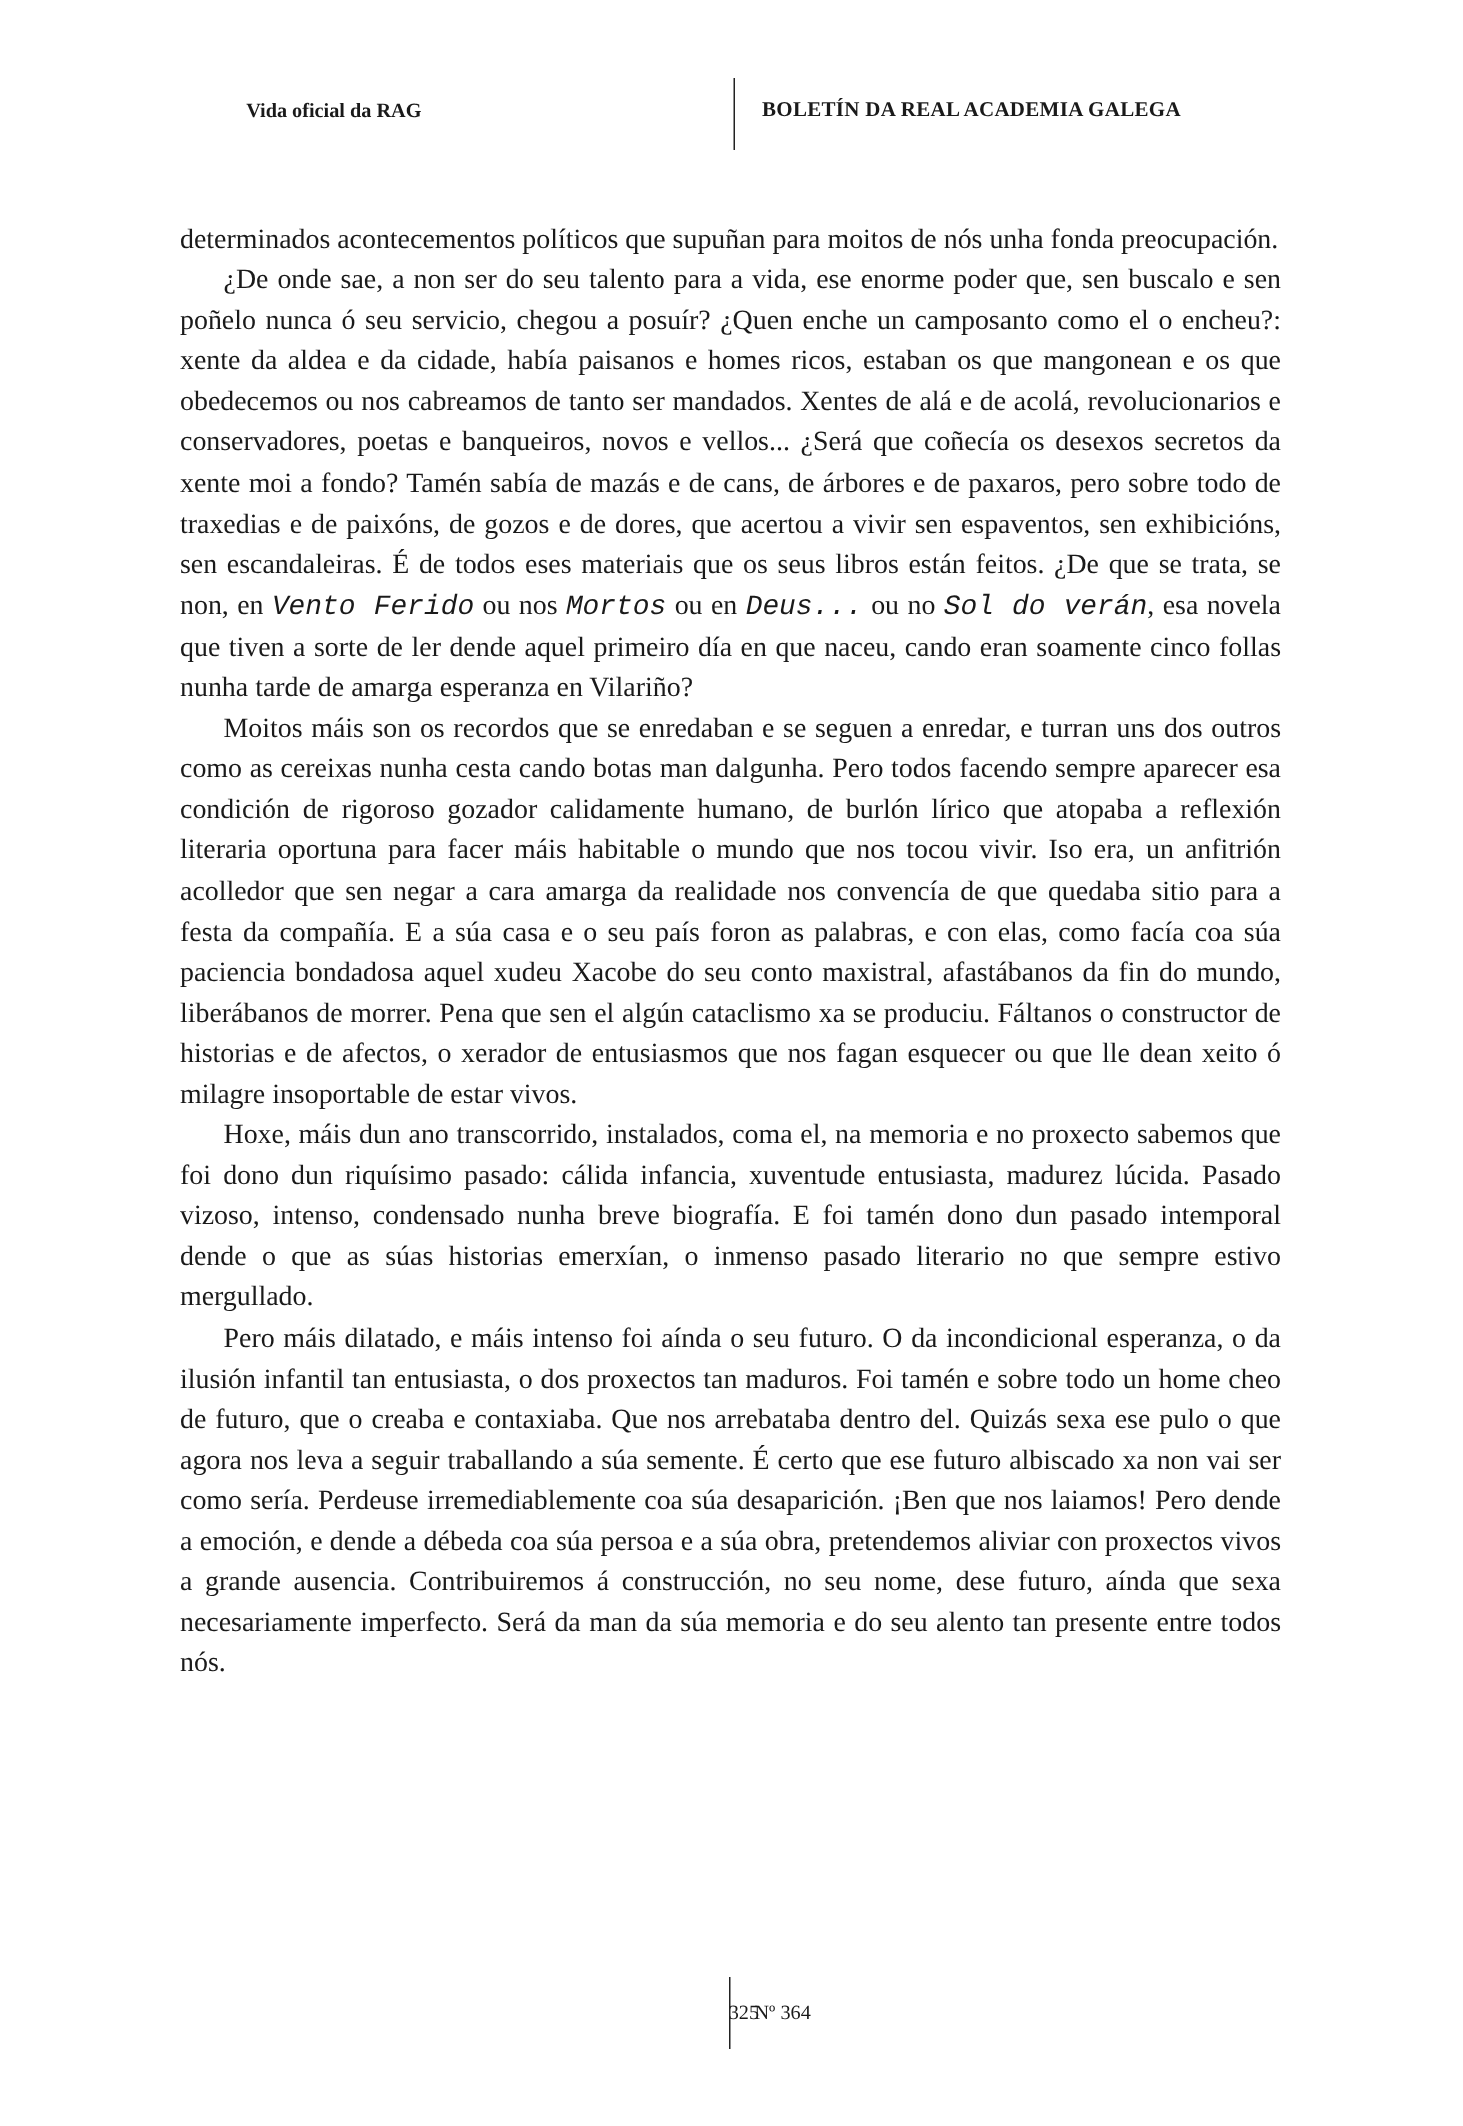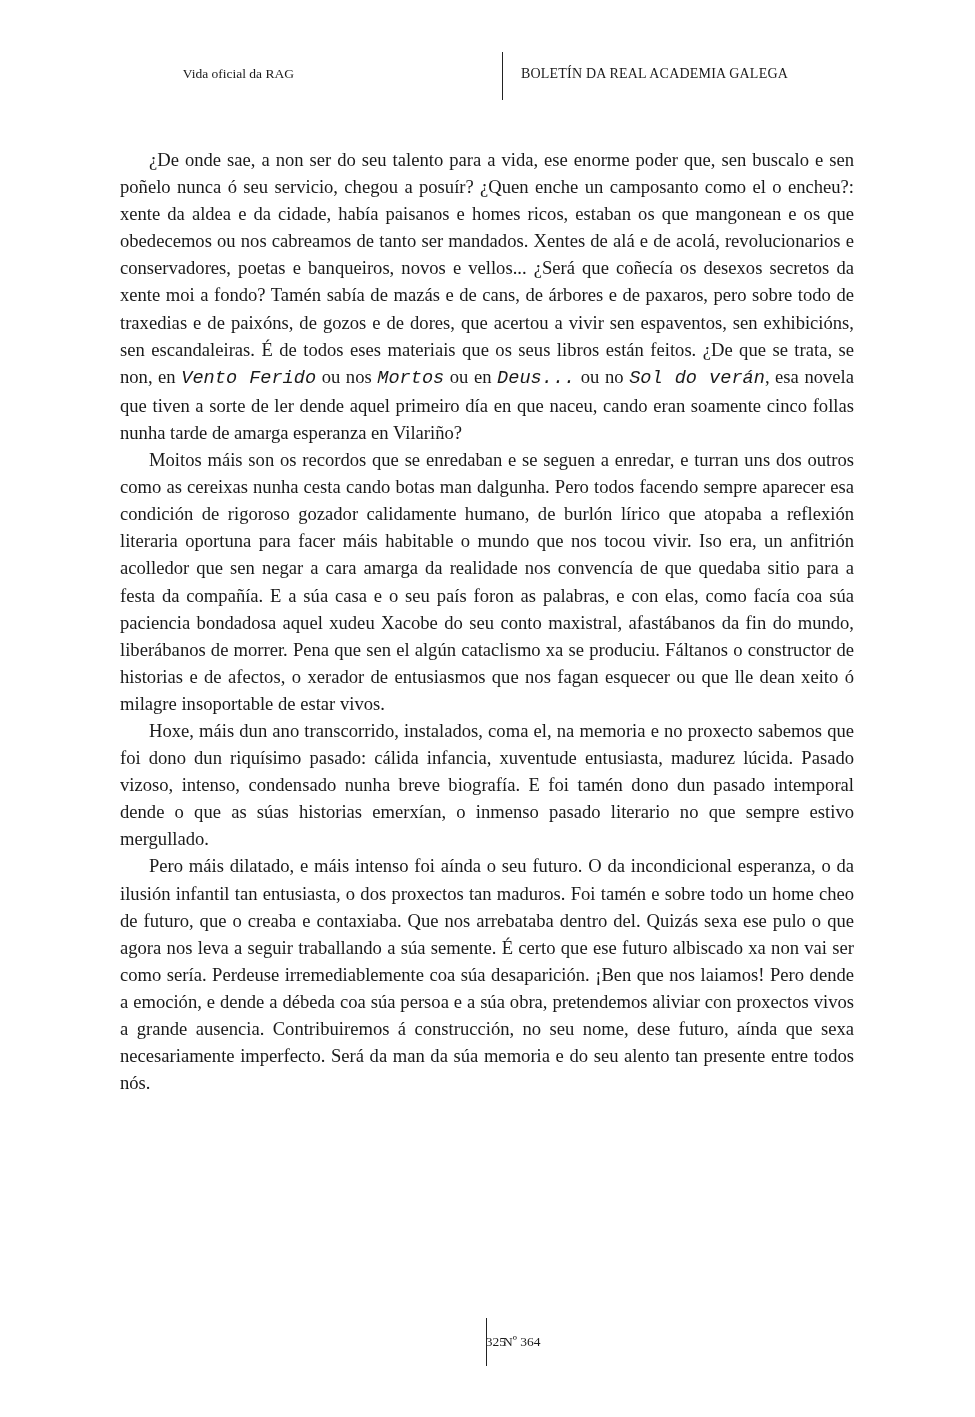--- a/index.html
+++ b/index.html
@@ -1,18 +1,18 @@
 <!DOCTYPE html>
 <html><head>
 <meta charset="utf-8">
 <style>
   html, body { margin: 0; padding: 0; background: #ffffff; }
   body { width: 975px; height: 1417px; position: relative; overflow: hidden; color: #1a1a1a;
          font-family: "Liberation Serif", "DejaVu Serif", serif; }
-  .header { position: absolute; top: 52px; left: 16px; width: 778px; height: 50px; }
+  .header { position: absolute; top: 52px; left: 3px; width: 778px; height: 50px; font-weight: bold; }
   .header .left { position: absolute; right: 500px; top: 14px; font-size: 13.5px; white-space: nowrap; }
   .header .rule { position: absolute; left: 486px; top: 0; width: 1px; height: 48px; background: #222; }
   .header .right { position: absolute; left: 505px; top: 14px; font-size: 14px; letter-spacing: 0.2px; white-space: nowrap; }
   .body-text { position: absolute; left: 120px; top: 146px; width: 734px; font-size: 18.6px; line-height: 27.1px; text-align: justify; }
   .body-text p { margin: 0; text-indent: 29px; }
   .body-text p.cont { text-indent: 0; }
   .body-text em { font-style: italic; font-family: Liberation Mono, monospace; }
   .footer { position: absolute; top: 1318px; left: 0; width: 975px; height: 50px; padding-left: 41px; }
   .footer .left { position: absolute; right: 510px; top: 16px; font-size: 13.5px; }
   .footer .rule { position: absolute; left: 486px; top: 0; width: 1px; height: 48px; background: #222; }
@@ -21,20 +21,21 @@
 </head>
 <body>
 
 <div class="header">
   <span class="left">Vida oficial da RAG</span>
   <div class="rule"></div>
   <span class="right">BOLETÍN DA REAL ACADEMIA GALEGA</span>
 </div>
 
 <div class="body-text" id="body-text">
+    <p class="cont"><span>determinados acontecementos políticos que supuñan para moitos de nós unha fonda preocupación.</span></p>
     <p><span>¿De onde sae, a non ser do seu talento para a vida, ese enorme poder que, sen buscalo e sen poñelo nunca ó seu servicio, chegou a posuír? ¿Quen enche un camposanto como el o encheu?: xente da aldea e da cidade, había paisanos e homes ricos, estaban os que mangonean e os que obedecemos ou nos cabreamos de tanto ser mandados. Xentes de alá e de acolá, revolucionarios e conservadores, poetas e banqueiros, novos e vellos... ¿Será que coñecía os desexos secretos da xente moi a fondo? Tamén sabía de mazás e de cans, de árbores e de paxaros, pero sobre todo de traxedias e de paixóns, de gozos e de dores, que acertou a vivir sen espaventos, sen exhibicións, sen escandaleiras. É de todos eses materiais que os seus libros están feitos. ¿De que se trata, se non, en </span><em>Vento Ferido</em><span> ou nos </span><em>Mortos</em><span> ou en </span><em>Deus...</em><span> ou no </span><em>Sol do verán</em><span>, esa novela que tiven a sorte de ler dende aquel primeiro día en que naceu, cando eran soamente cinco follas nunha tarde de amarga esperanza en Vilariño?</span></p>
     <p><span>Moitos máis son os recordos que se enredaban e se seguen a enredar, e turran uns dos outros como as cereixas nunha cesta cando botas man dalgunha. Pero todos facendo sempre aparecer esa condición de rigoroso gozador calidamente humano, de burlón lírico que atopaba a reflexión literaria oportuna para facer máis habitable o mundo que nos tocou vivir. Iso era, un anfitrión acolledor que sen negar a cara amarga da realidade nos convencía de que quedaba sitio para a festa da compañía. E a súa casa e o seu país foron as palabras, e con elas, como facía coa súa paciencia bondadosa aquel xudeu Xacobe do seu conto maxistral, afastábanos da fin do mundo, liberábanos de morrer. Pena que sen el algún cataclismo xa se produciu. Fáltanos o constructor de historias e de afectos, o xerador de entusiasmos que nos fagan esquecer ou que lle dean xeito ó milagre insoportable de estar vivos.</span></p>
     <p><span> Hoxe, máis dun ano transcorrido, instalados, coma el, na memoria e no proxecto sabemos que foi dono dun riquísimo pasado: cálida infancia, xuventude entusiasta, madurez lúcida. Pasado vizoso, intenso, condensado nunha breve biografía. E foi tamén dono dun pasado intemporal dende o que as súas historias emerxían, o inmenso pasado literario no que sempre estivo mergullado.</span></p>
     <p><span>Pero máis dilatado, e máis intenso foi aínda o seu futuro. O da incondicional esperanza, o da ilusión infantil tan entusiasta, o dos proxectos tan maduros. Foi tamén e sobre todo un home cheo de futuro, que o creaba e contaxiaba. Que nos arrebataba dentro del. Quizás sexa ese pulo o que agora nos leva a seguir traballando a súa semente. É certo que ese futuro albiscado xa non vai ser como sería. Perdeuse irremediablemente coa súa desaparición. ¡Ben que nos laiamos! Pero dende a emoción, e dende a débeda coa súa persoa e a súa obra, pretendemos aliviar con proxectos vivos a grande ausencia. Contribuiremos á construcción, no seu nome, dese futuro, aínda que sexa necesariamente imperfecto. Será da man da súa memoria e do seu alento tan presente entre todos nós.</span></p>
   </div>
 
 <div class="footer">
   <span class="left">325</span>
   <div class="rule"></div>
   <span class="right">Nº 364</span>

